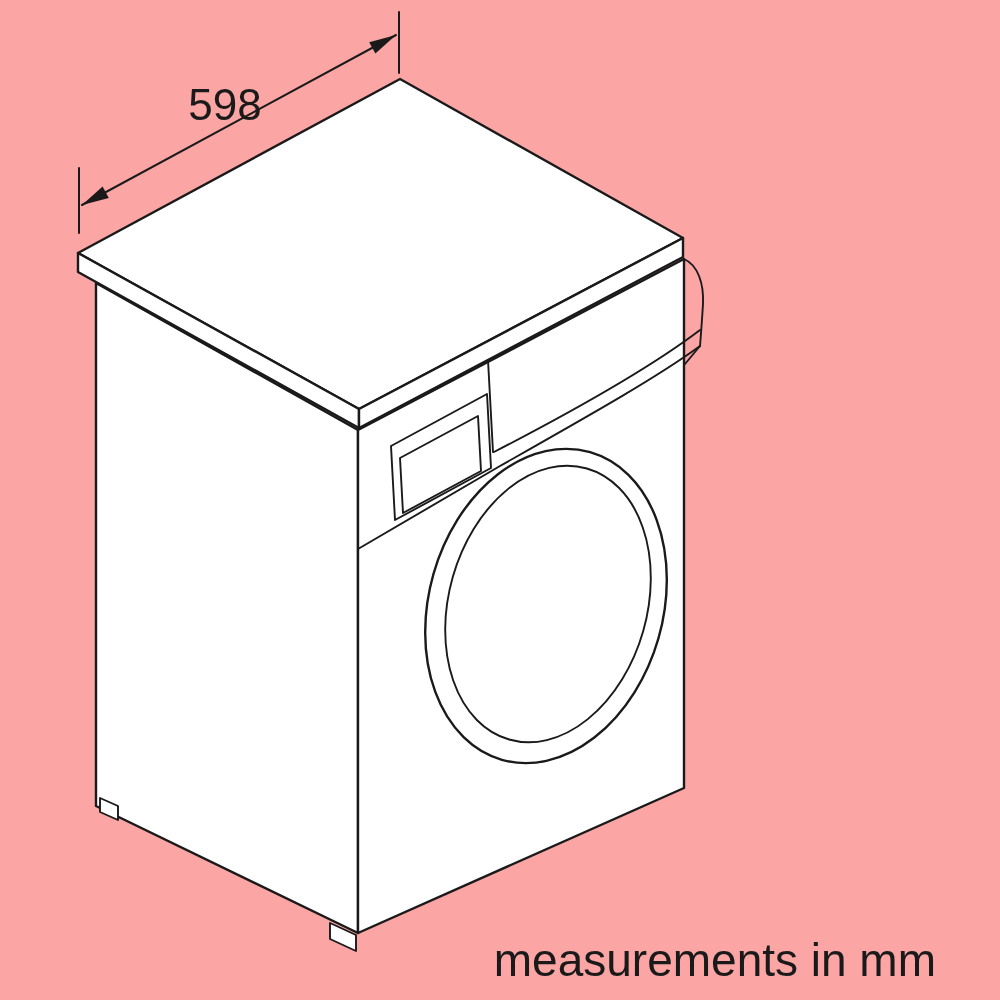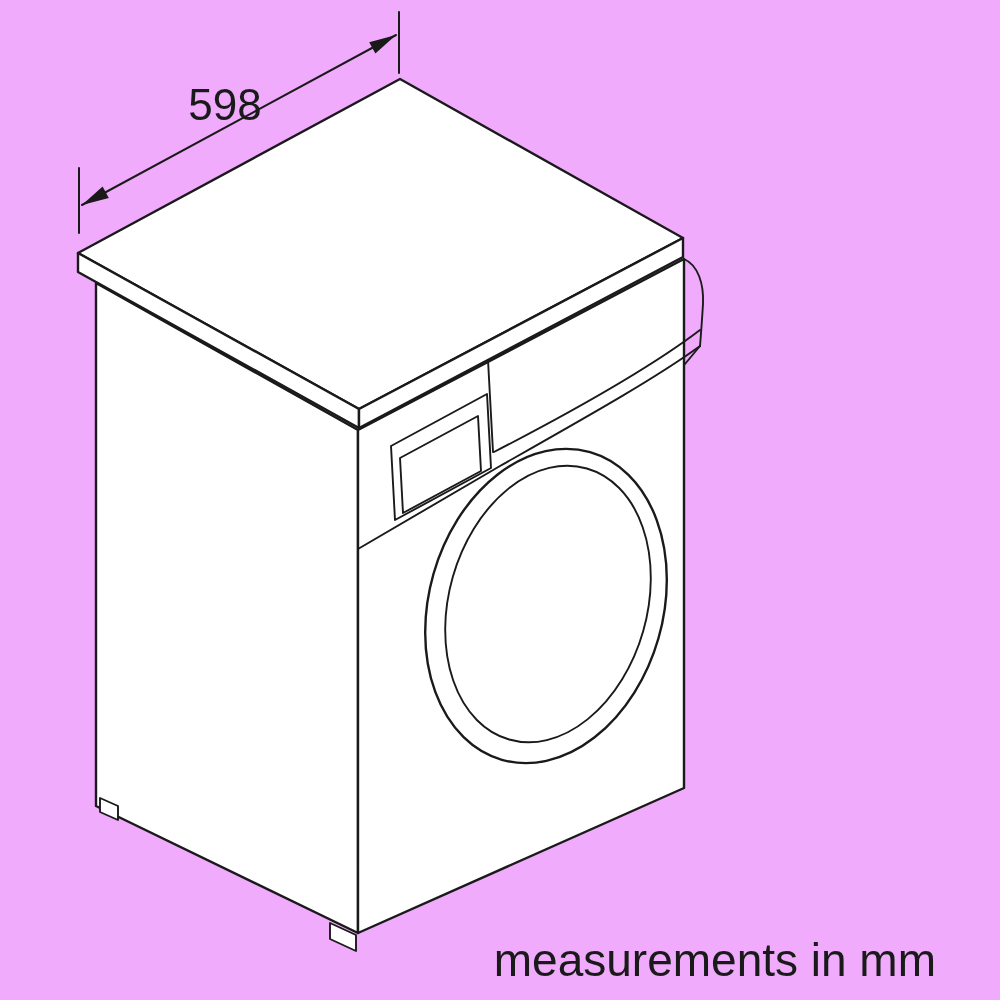--- a/index.html
+++ b/index.html
@@ -5,21 +5,21 @@
   html, body {
     margin: 0;
     padding: 0;
     background: #ffffff;
     font-family: "Liberation Sans", sans-serif;
   }
   .stage {
     position: relative;
     width: 1000px;
     height: 1000px;
-    background: #f0abfc;
+    background: #fca5a5;
     overflow: hidden;
   }
   svg { display: block; }
   .ln {
     fill: none;
     stroke: #1a1a1a;
     stroke-linejoin: round;
     stroke-linecap: round;
   }
   .w-main { stroke-width: 2.4; }

